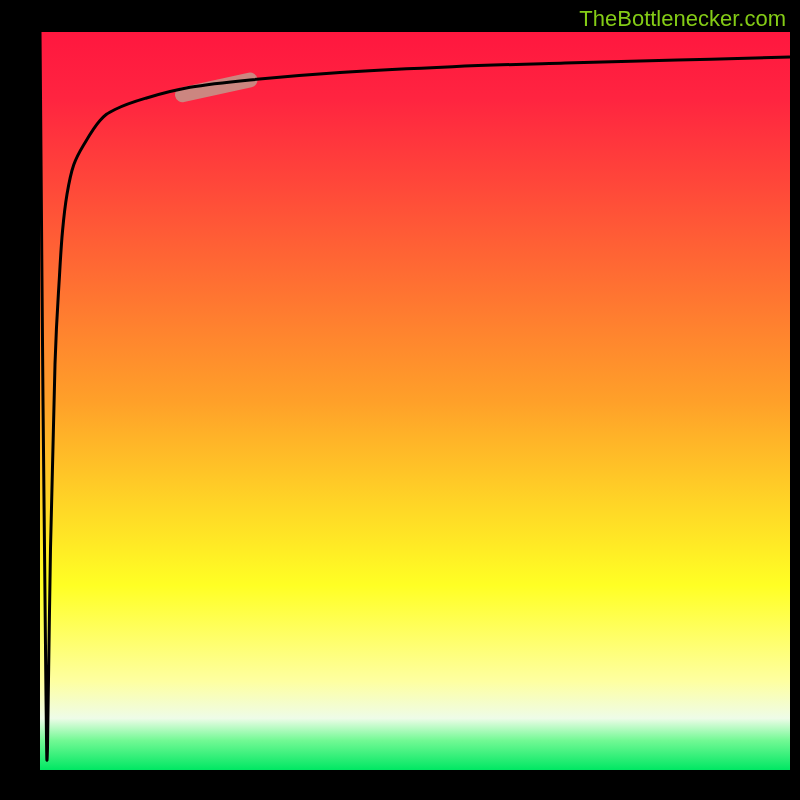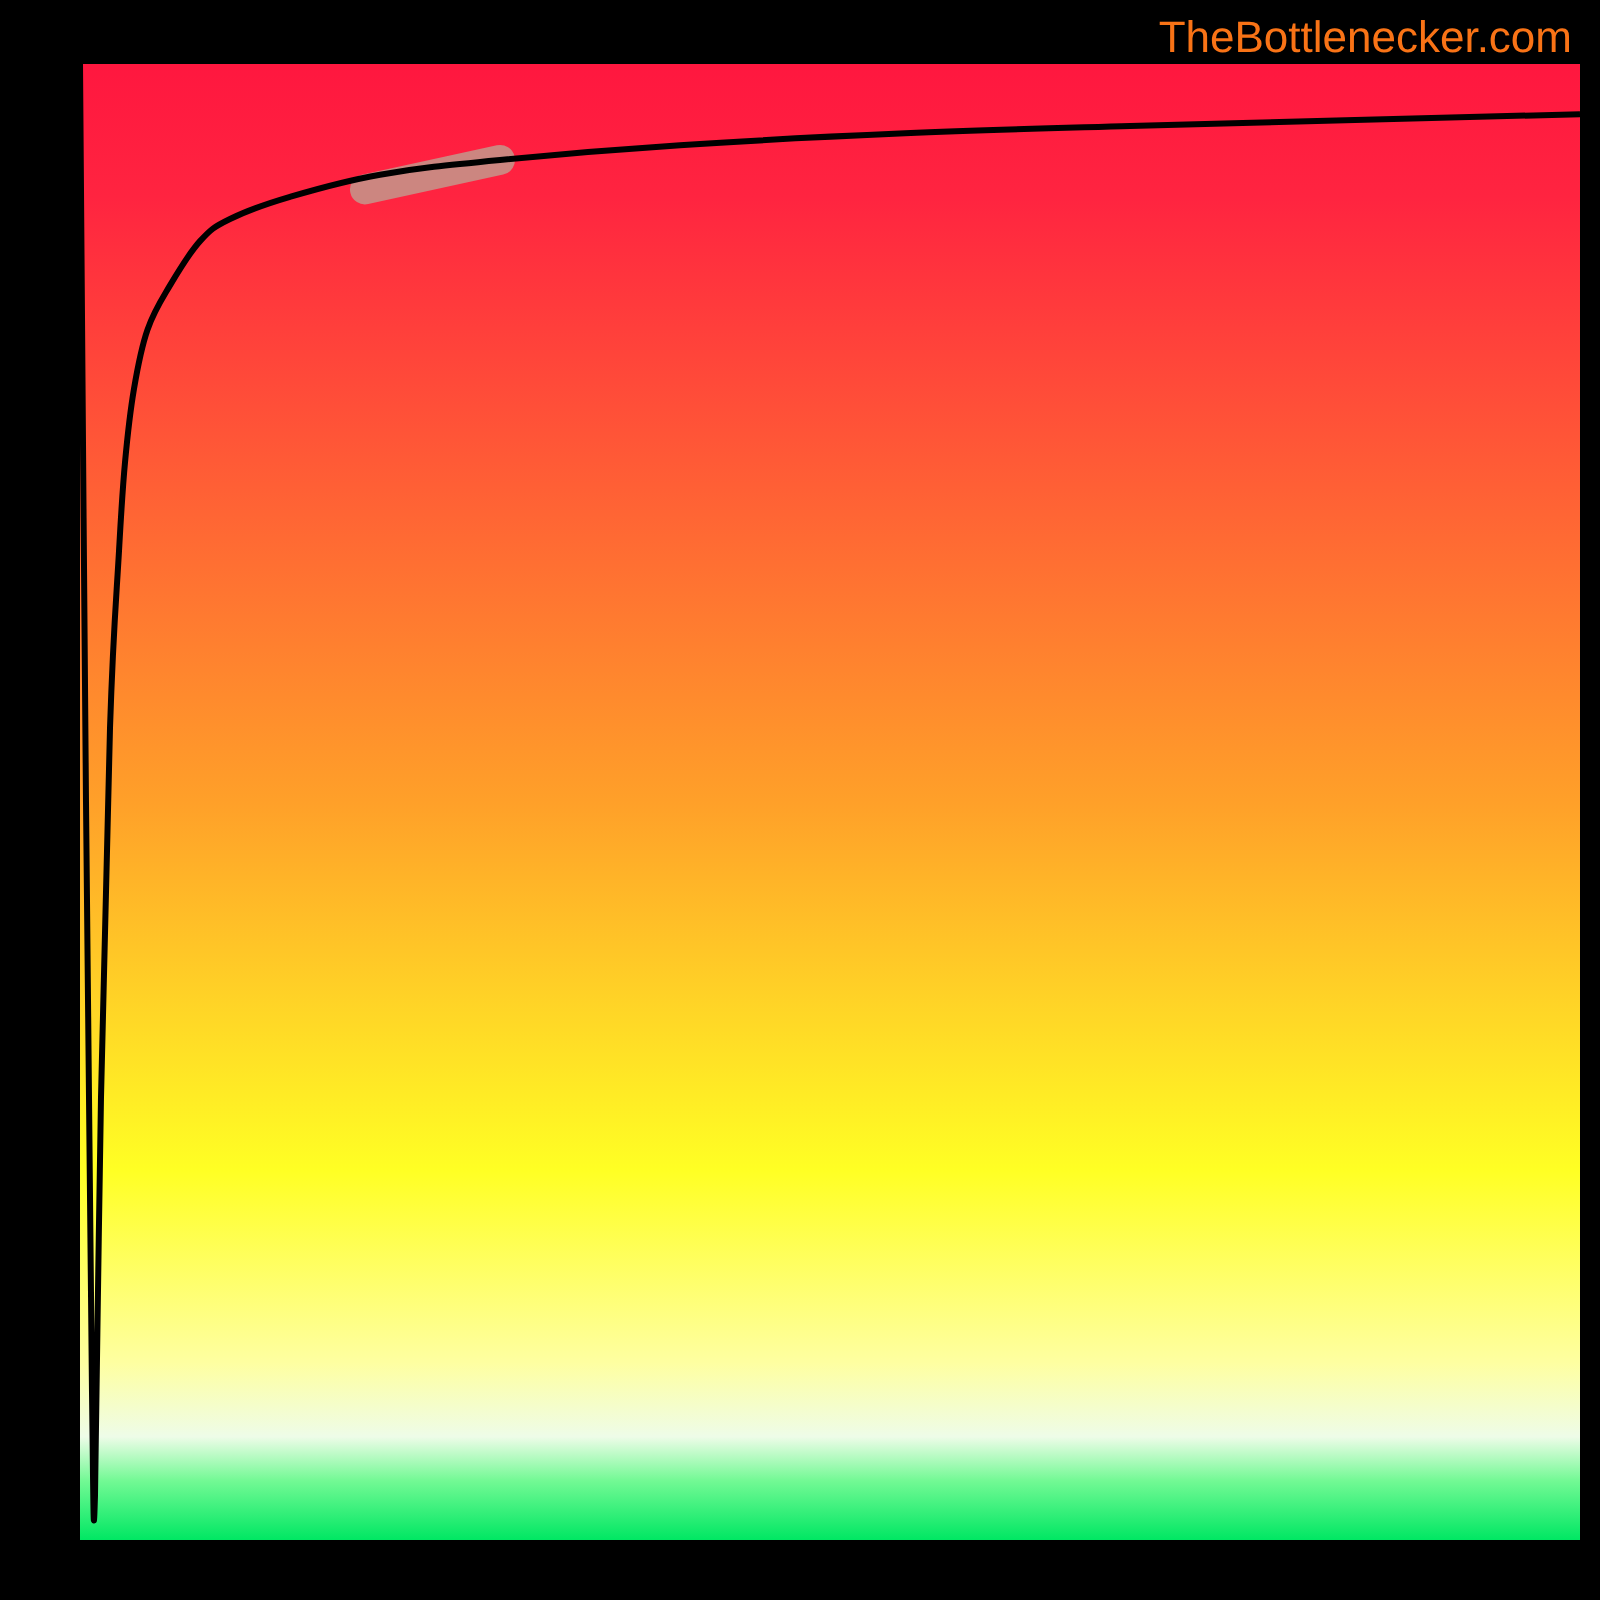--- a/index.html
+++ b/index.html
@@ -12,21 +12,21 @@
     height: 800px;
     background: #000;
     position: relative;
     font-family: Arial, Helvetica, sans-serif;
     overflow: hidden;
   }
   .watermark {
     position: absolute;
     top: 6px;
     right: 14px;
-    color: #f97316;
+    color: #84cc16;
     font-size: 22px;
     font-weight: 500;
     z-index: 10;
   }
   .plot-area {
     position: absolute;
     left: 40px;
     top: 32px;
     width: 750px;
     height: 738px;

